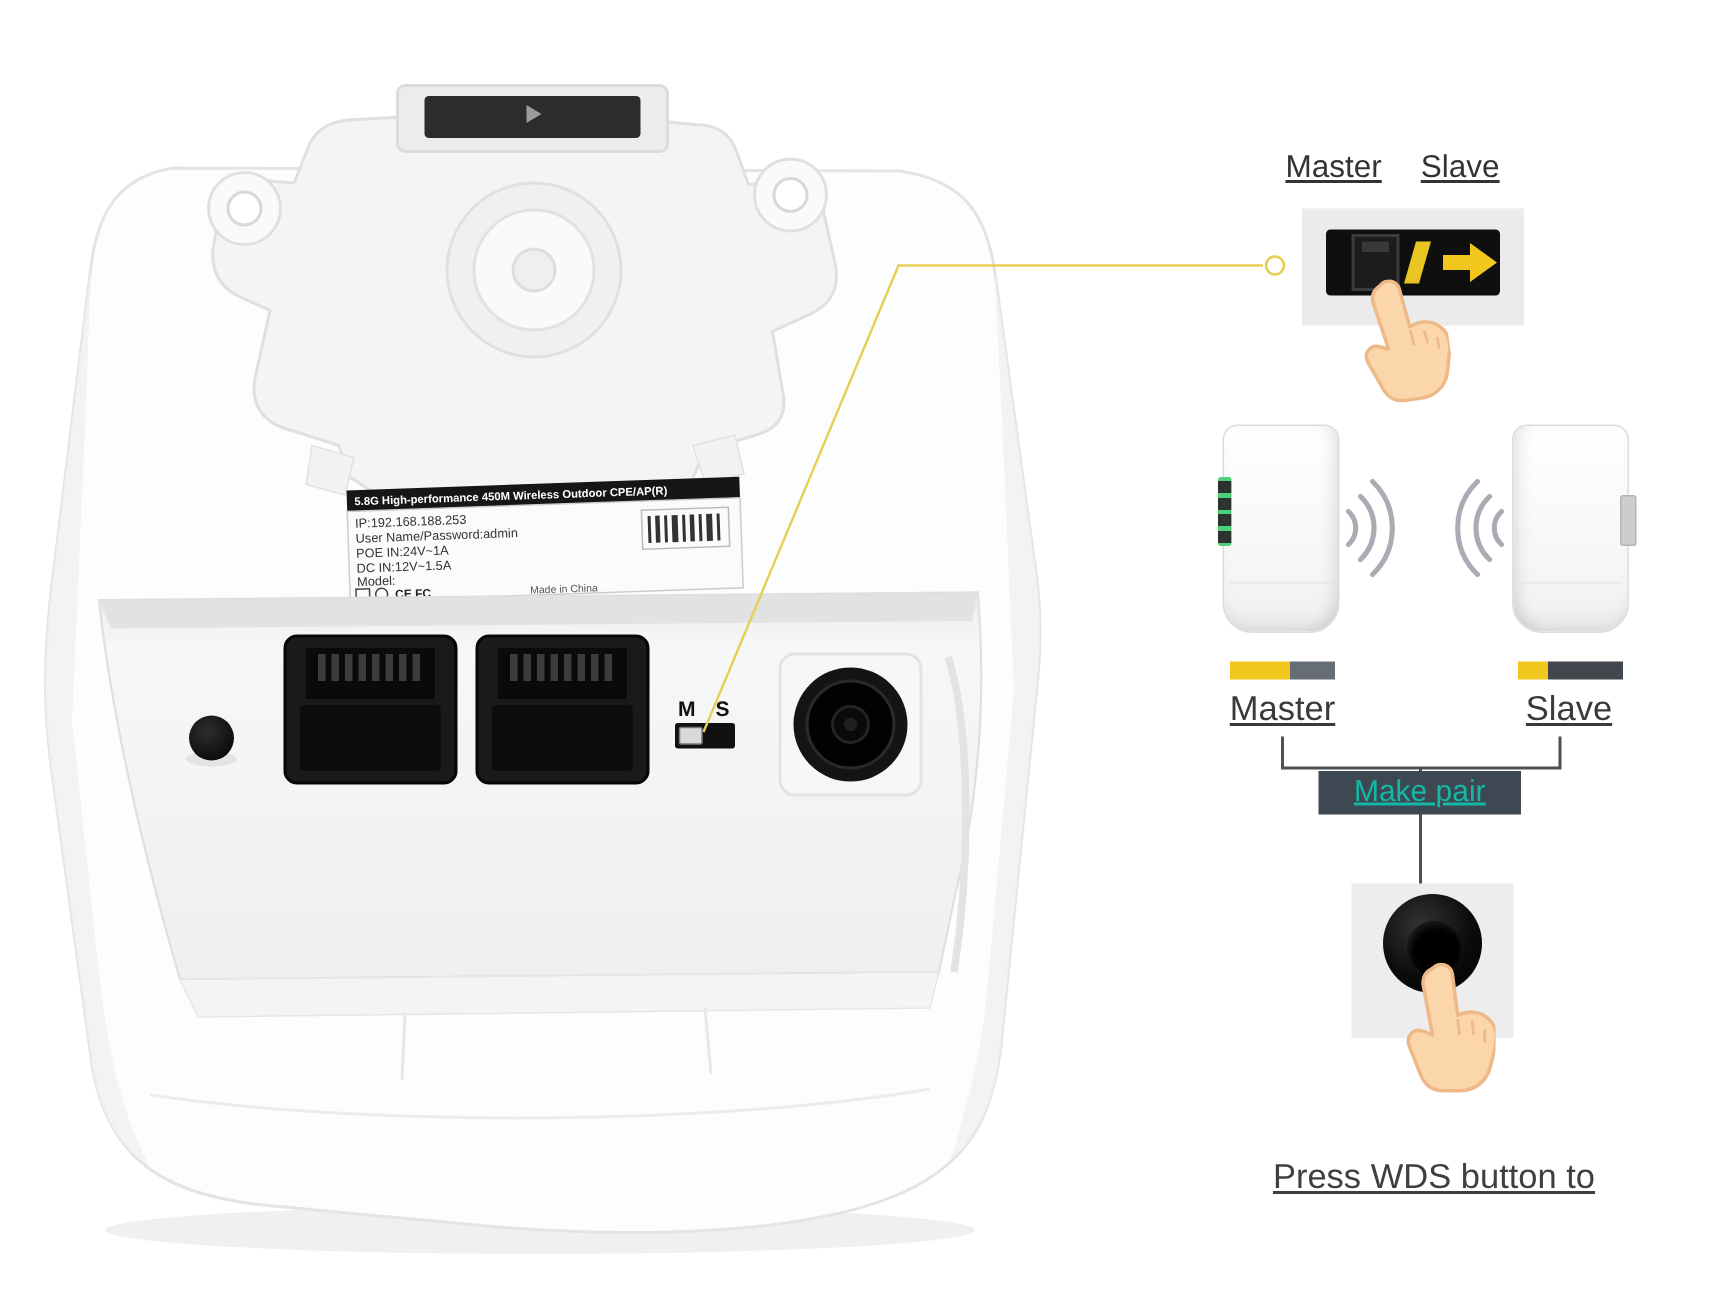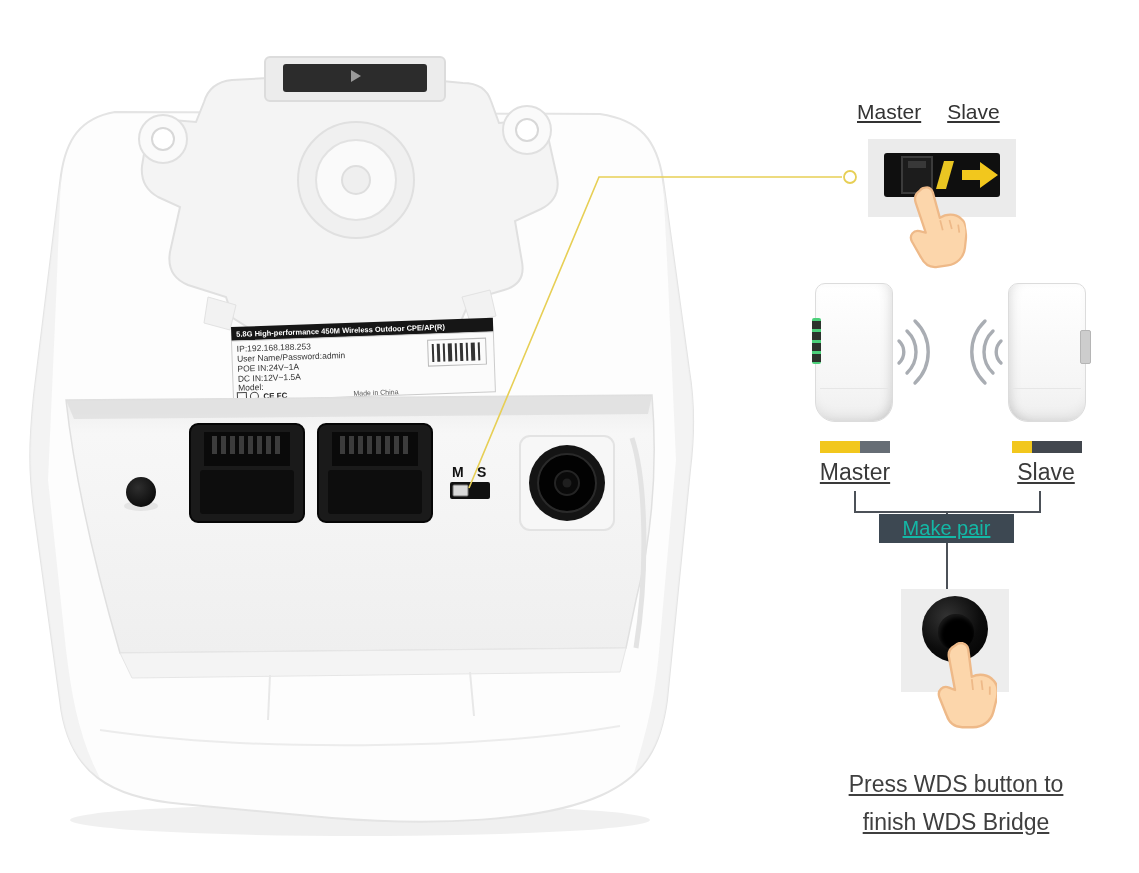--- a/index.html
+++ b/index.html
@@ -263,14 +263,13 @@
   </div>
 </div>
 
 <svg class="hand" style="left:925px;top:642px;width:72px;height:90px;" viewBox="0 0 60 75">
   <path d="M25,3 c4,-4 10,-2 11,3 l3,23 c6,-3 14,-2 18,3 c4,4 4,9 3,14 l-3,12 c-2,8 -9,13 -17,13 l-9,0 c-7,0 -11,-4 -13,-10 l-6,-15 c-2,-6 3,-10 8,-8 l5,2 l-5,-27 c-1,-5 1,-8 5,-10 z" fill="#fcd6ab" stroke="#eeb988" stroke-width="2" stroke-linejoin="round"></path>
   <path d="M39,31 l1,9 M47,32 l1,8 M54,37 l0,7" stroke="#eeb988" stroke-width="1.5" fill="none"></path>
 </svg>
 
 <div class="anno footer-text" style="left:800px;top:748px;width:312px;margin-top:17px;">
   <div>Press WDS button to</div>
-  <div>finish WDS Bridge</div>
 </div>
 
 </body></html>

